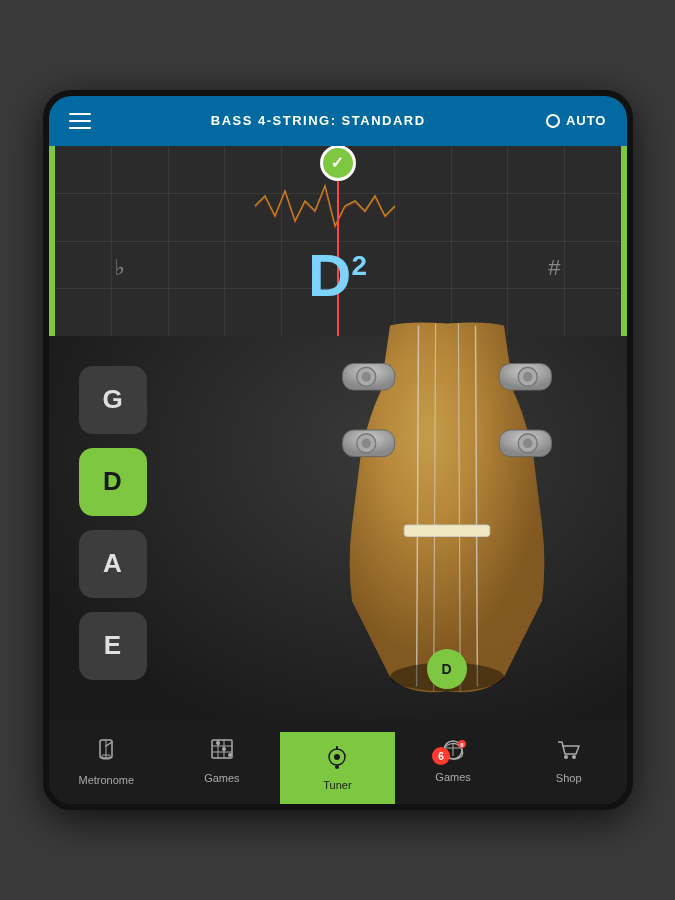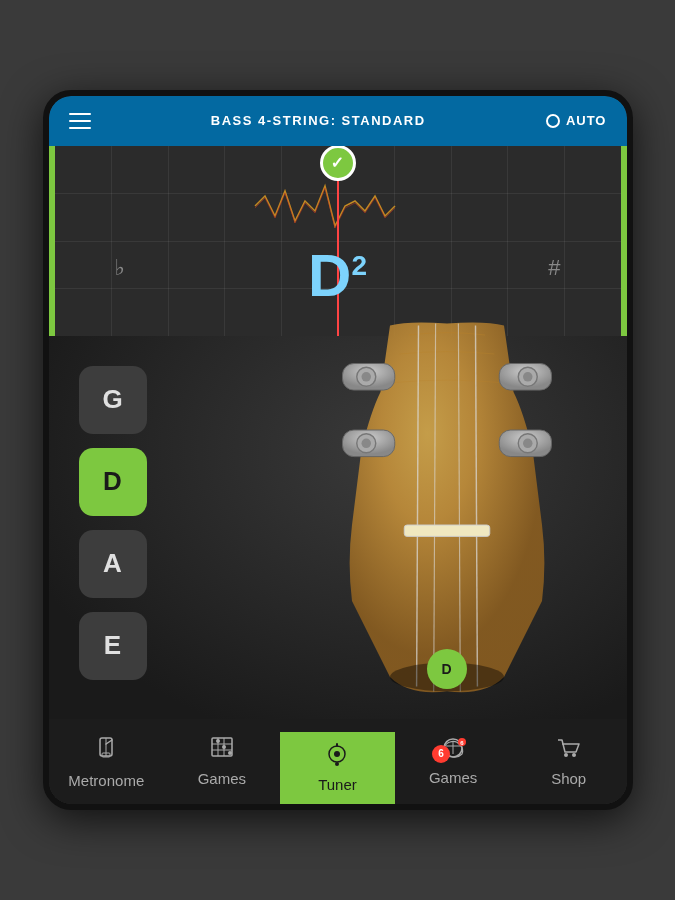--- a/index.html
+++ b/index.html
@@ -295,21 +295,21 @@
     .nav-icon {
       font-size: 22px;
       color: #aaa;
     }
 
     .nav-item.active .nav-icon {
       color: #1a1a1a;
     }
 
     .nav-label {
-      font-size: 15px;
+      font-size: 11px;
       color: #aaa;
       font-weight: 500;
     }
 
     .nav-item.active .nav-label {
       color: #1a1a1a;
     }
 
     .badge {
       position: absolute;

